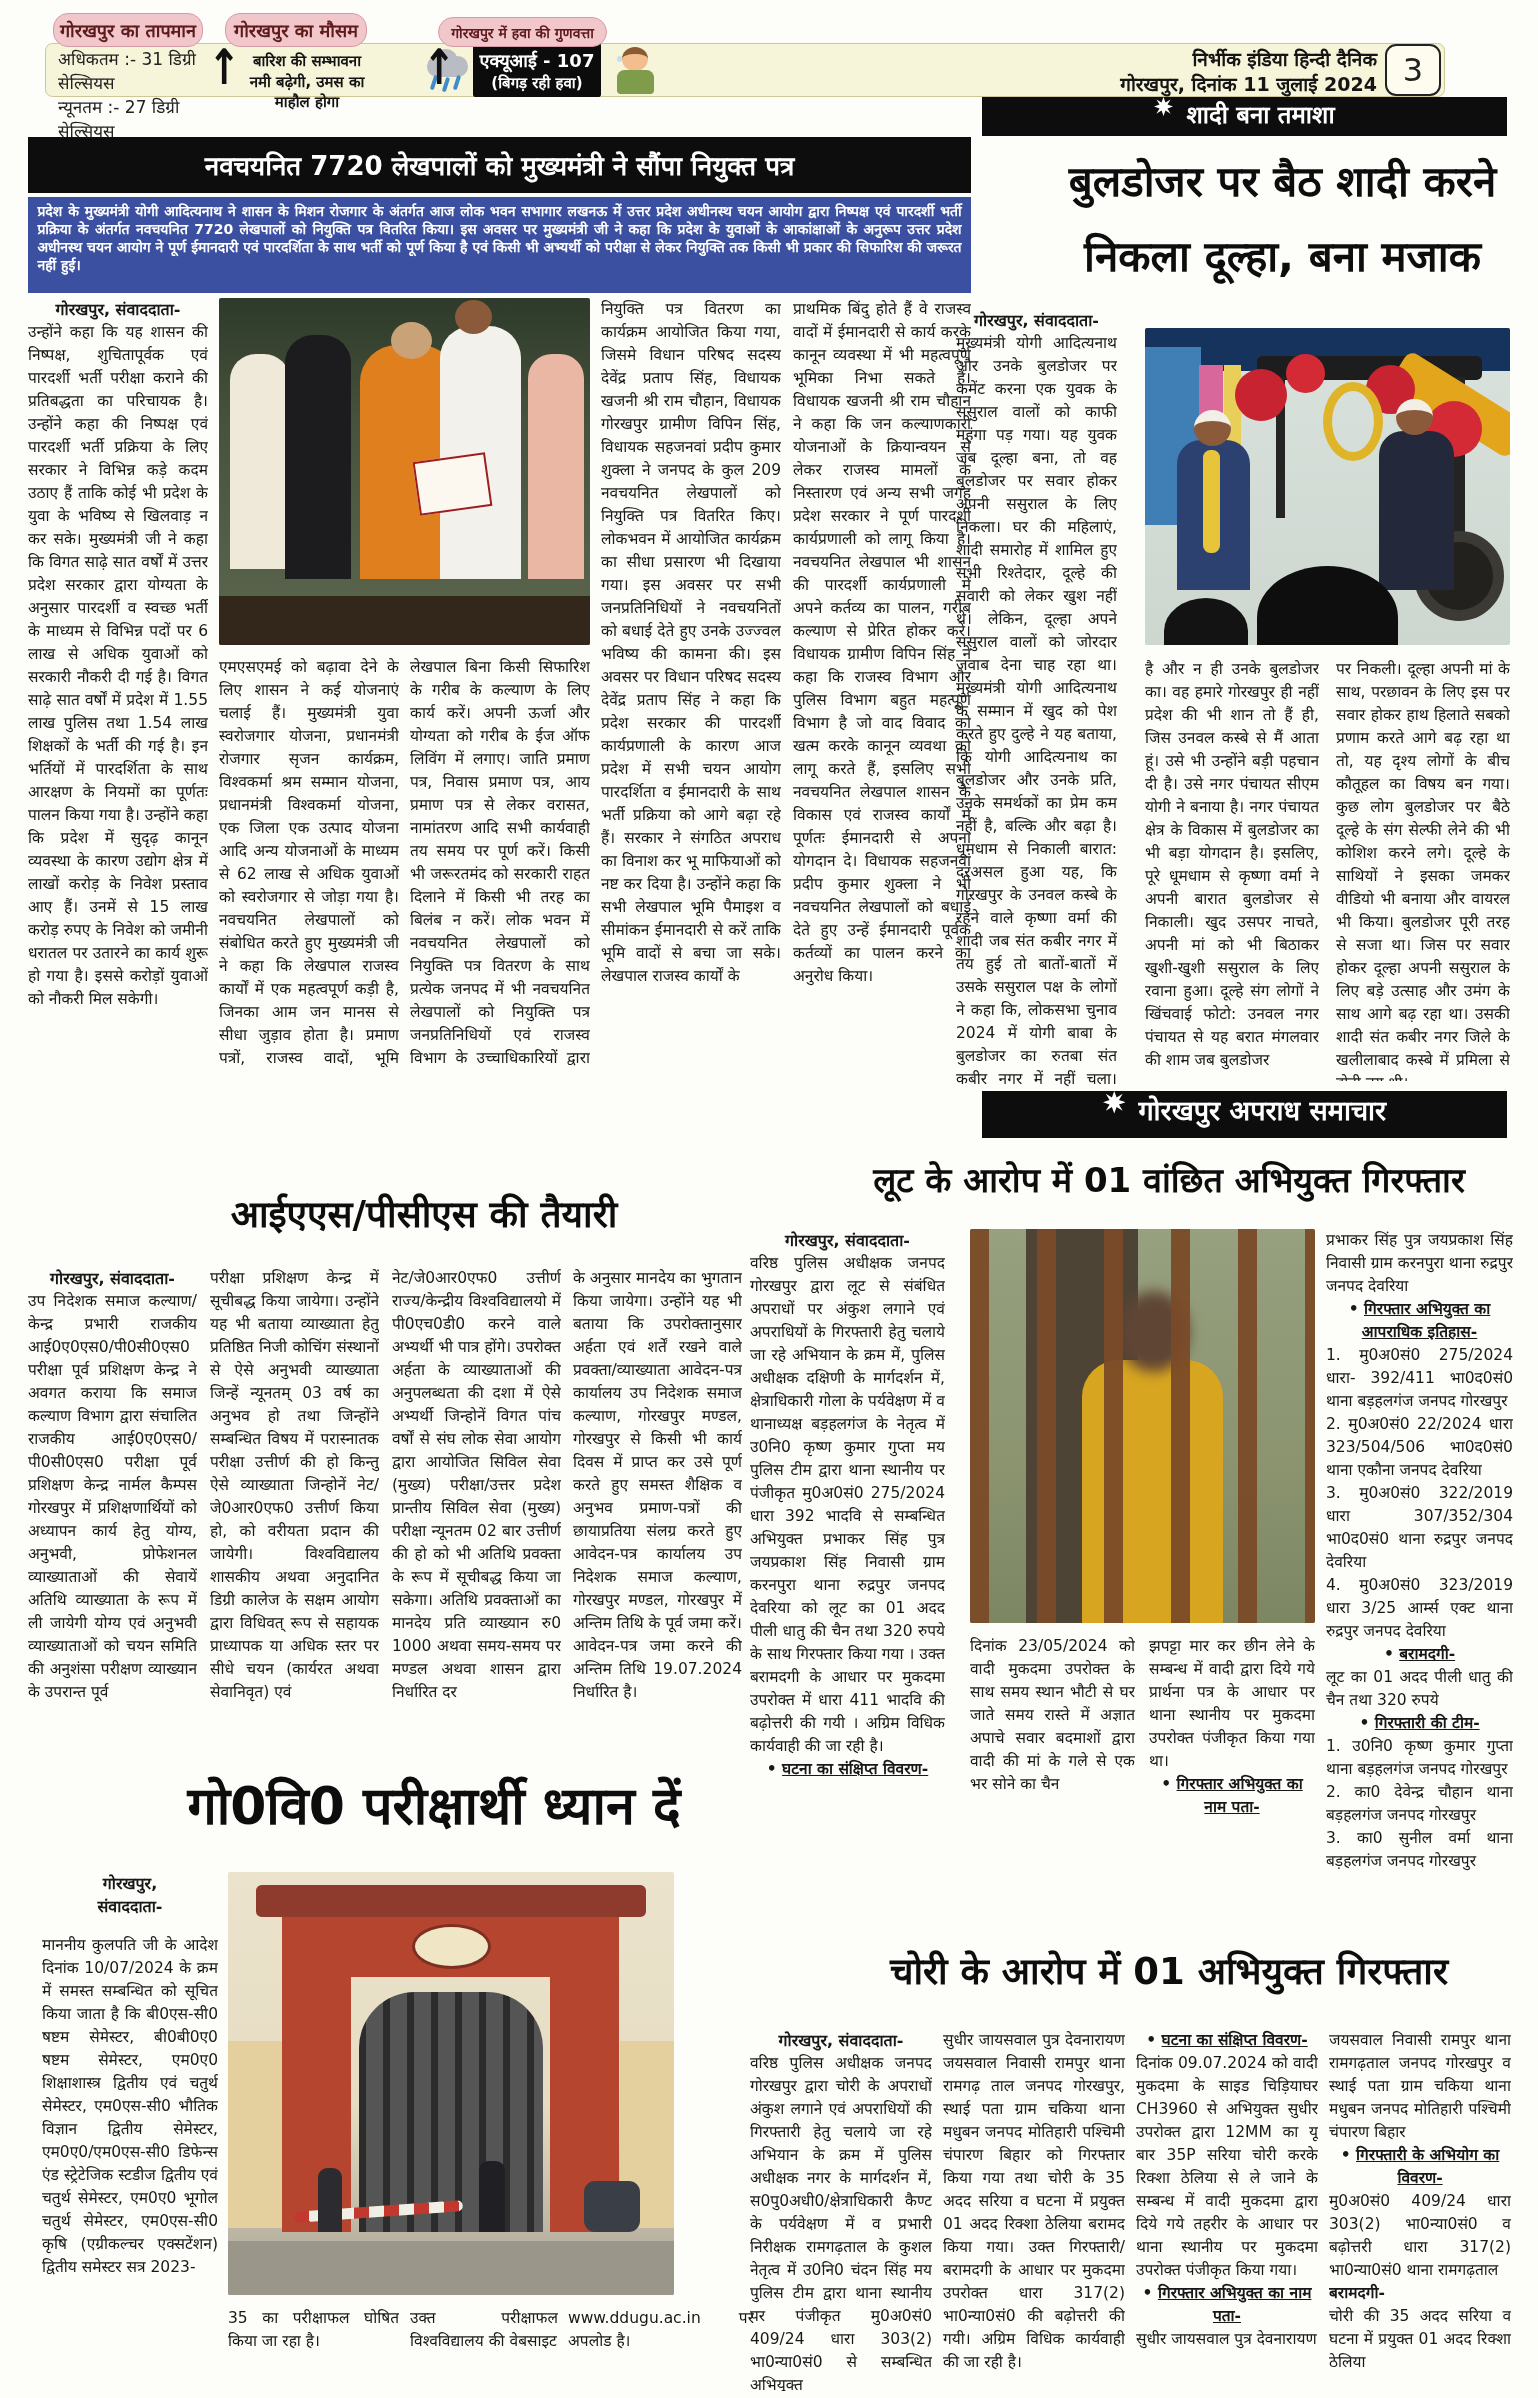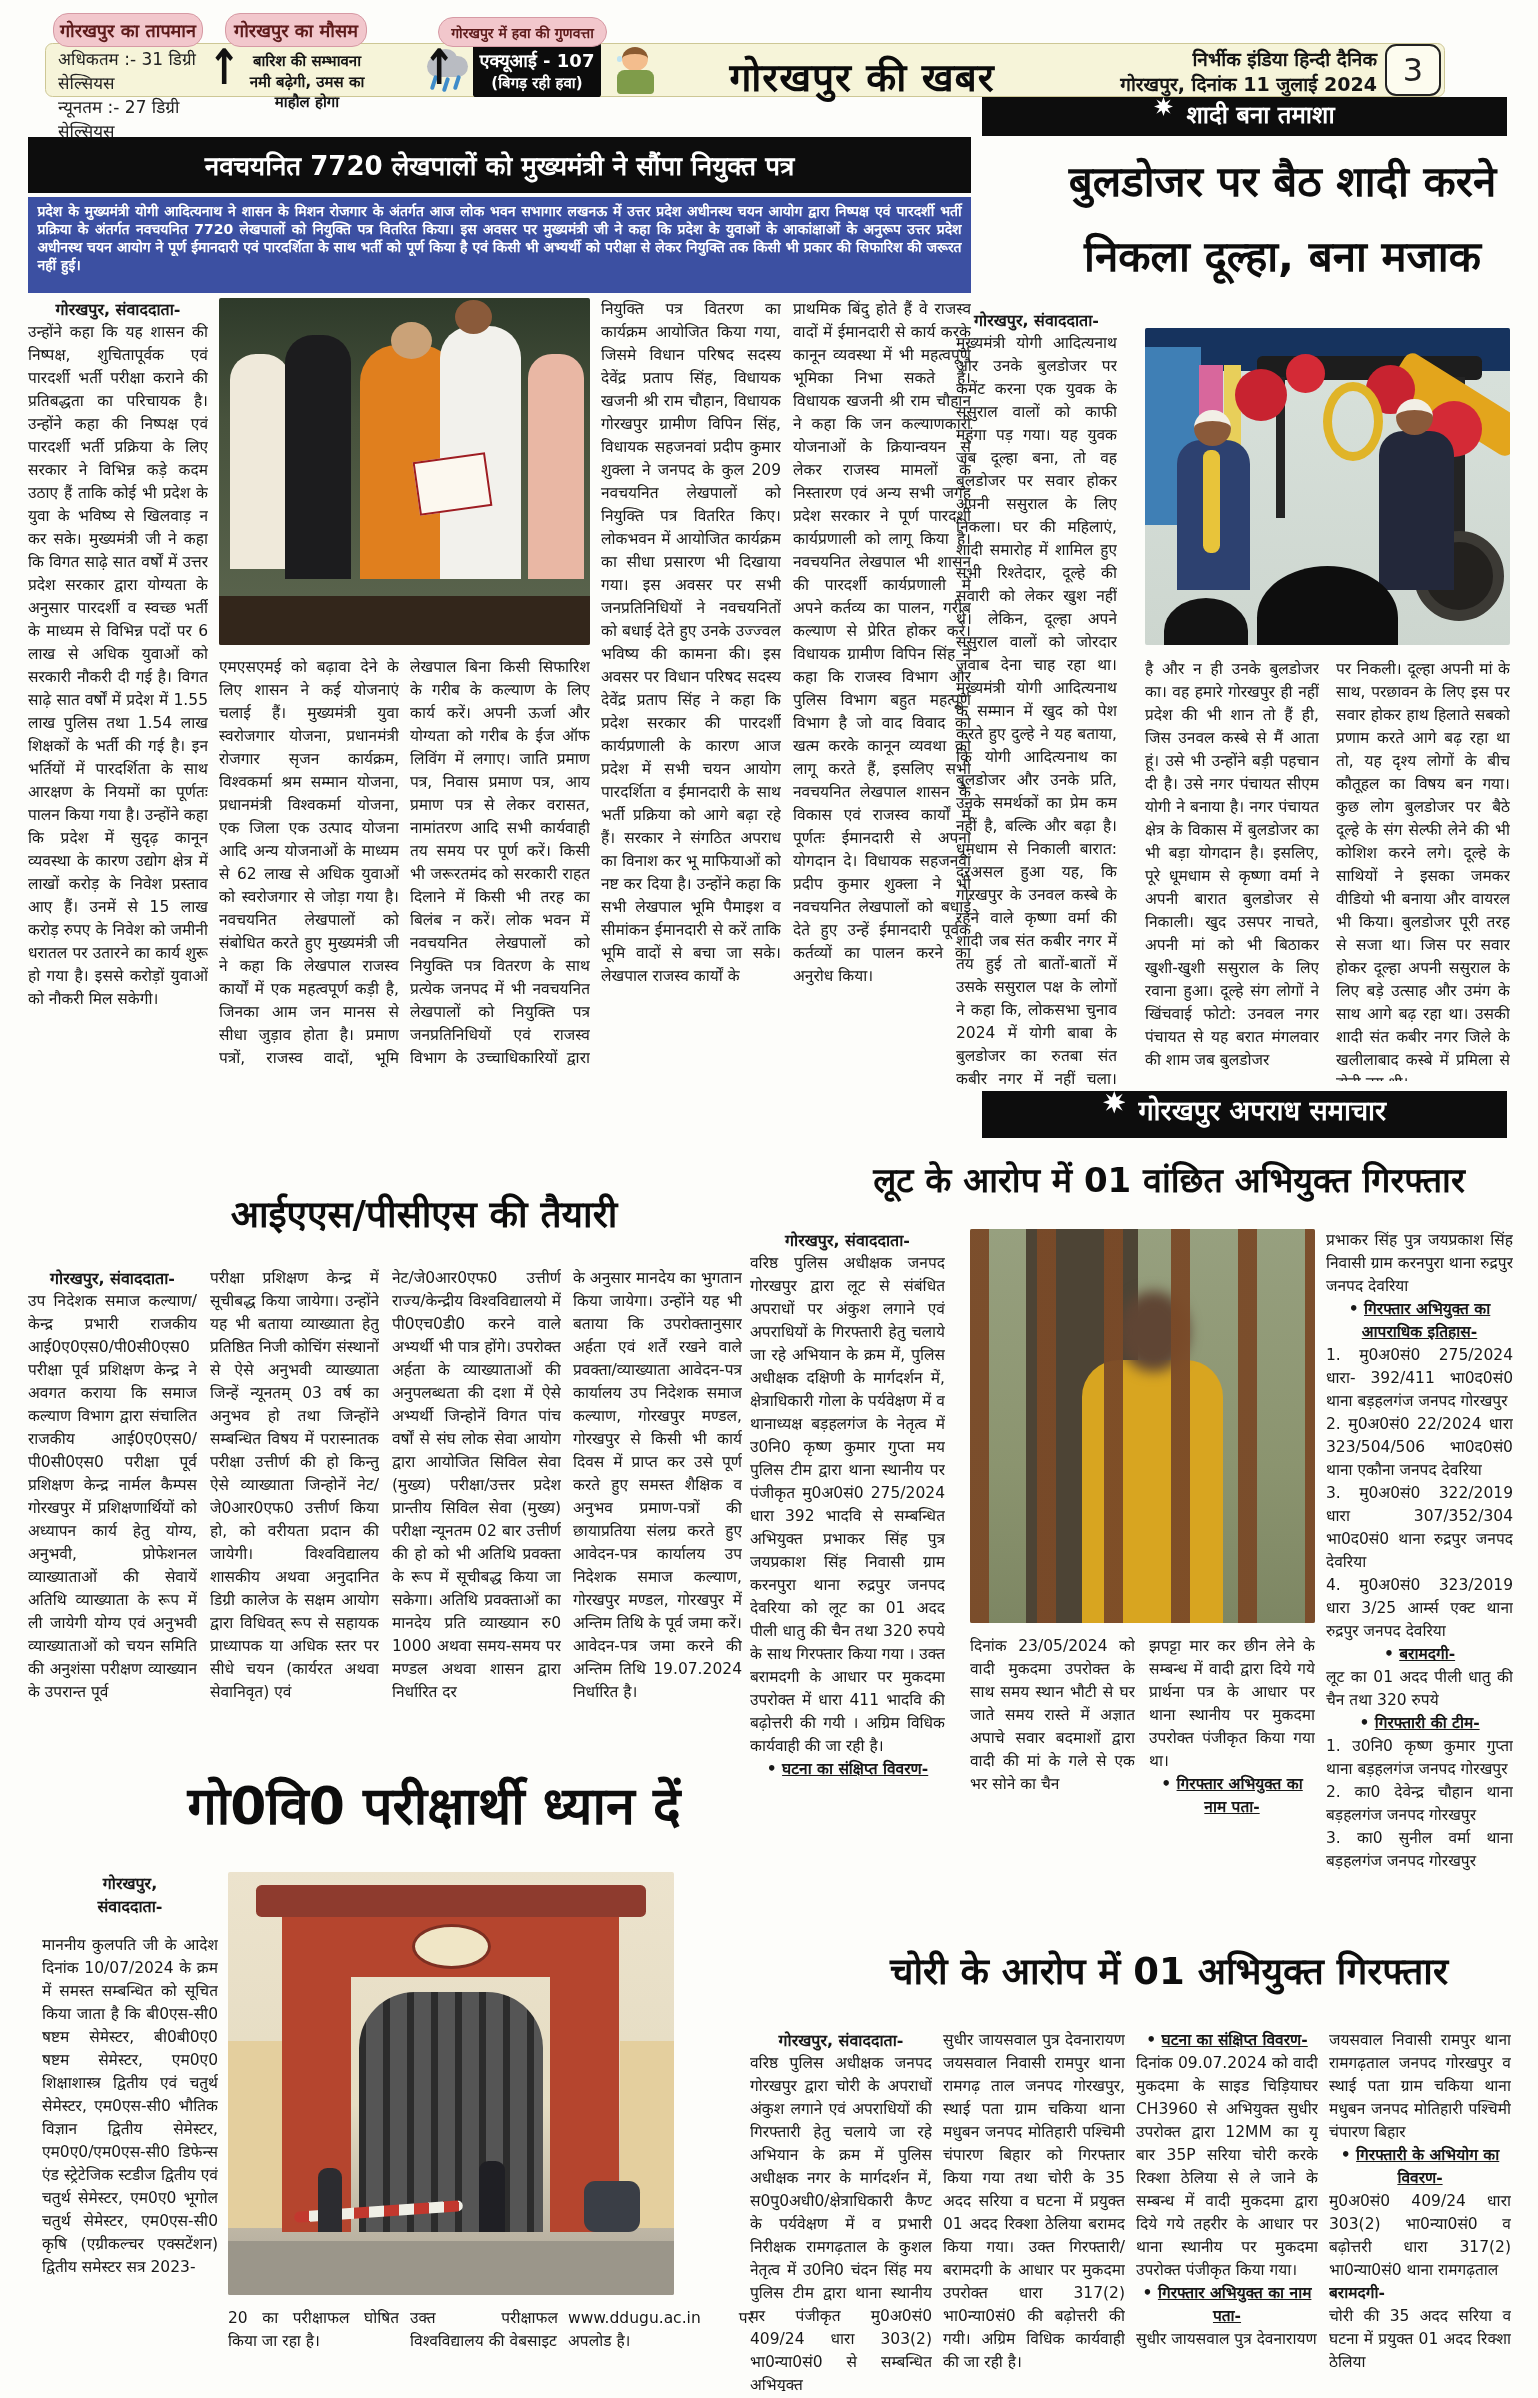--- a/index.html
+++ b/index.html
@@ -84,21 +84,20 @@
     <div style="font-size:18px; font-weight:bold;">एक्यूआई - 107</div>
     <div style="font-size:15px; font-weight:bold;">(बिगड़ रही हवा)</div>
   </div>
 
   <div class="abs child" style="left:611px; top:47px; width:49px; height:49px;">
     <span class="head"></span>
     <span class="tear"></span>
     <span class="body"></span>
   </div>
 
-  <div class="abs pagetitle" style="left:656px; top:49px; width:412px;">गोरखपुर की खबर</div>
 
   <div class="abs paperinfo" style="left:1063px; top:47px; width:314px;">
     <div>निर्भीक इंडिया हिन्दी दैनिक</div>
     <div>गोरखपुर, दिनांक 11 जुलाई 2024</div>
   </div>
 
   <div class="abs pagebox" style="left:1385px; top:44px; width:56px; height:52px;">3</div>
 
   <div class="abs blackbar" style="left:28px; top:137px; width:943px; height:56px; font-size:26px; font-weight:800;">नवचयनित 7720 लेखपालों को मुख्यमंत्री ने सौंपा नियुक्त पत्र</div>
 
@@ -238,21 +237,21 @@
     <span class="ph grill" style="left:131px; top:120px; width:184px; height:240px; border-radius:56px 56px 0 0;"></span>
     <span class="ph" style="left:0; top:169px; width:54px; height:187px; background:#e4cf9e;"></span>
     <span class="ph" style="left:392px; top:169px; width:54px; height:187px; background:#e4cf9e;"></span>
     <span class="ph stripes" style="left:66px; top:334px; width:169px; height:11.2px; transform:rotate(-4deg); border-radius:5.6px;"></span>
     <span class="ph" style="left:90px; top:296px; width:24px; height:64px; background:#2c2c30; border-radius:9.4px 9.4px 0 0;"></span>
     <span class="ph" style="left:251px; top:289px; width:26px; height:71px; background:#1f1f24; border-radius:9.4px 9.4px 0 0;"></span>
     <span class="ph" style="left:356px; top:309px; width:56px; height:51px; background:#3a3e46; border-radius:11.2px;"></span>
     <span class="ph" style="left:0; bottom:0; width:100%; height:54px; background:#9b968a;"></span>
   </div>
 
-  <div class="col" style="left:228px; top:2307px; width:171px; height:82px;">20 का परीक्षाफल घोषित किया जा रहा है।</div>
+  <div class="col" style="left:228px; top:2307px; width:171px; height:82px;">35 का परीक्षाफल घोषित किया जा रहा है।</div>
   <div class="col" style="left:410px; top:2307px; width:148px; height:82px;">उक्त परीक्षाफल विश्वविद्यालय की वेबसाइट</div>
   <div class="col" style="left:568px; top:2307px; width:186px; height:82px;">www.ddugu.ac.in पर अपलोड है।</div>
 
   <div class="abs headline" style="left:745px; top:1938px; width:768px; font-size:37px; line-height:67px;">चोरी के आरोप में 01 अभियुक्त गिरफ्तार</div>
 
   <div class="col" style="left:750px; top:2029px; width:182px; height:362px;">
     <span class="byline">गोरखपुर, संवाददाता-</span>
     <span>वरिष्ठ पुलिस अधीक्षक जनपद गोरखपुर द्वारा चोरी के अपराधों अंकुश लगाने एवं अपराधियों की गिरफ्तारी हेतु चलाये जा रहे अभियान के क्रम में पुलिस अधीक्षक नगर के मार्गदर्शन में, स0पु0अधी0/क्षेत्राधिकारी कैण्ट के पर्यवेक्षण में व प्रभारी निरीक्षक रामगढ़ताल के कुशल नेतृत्व में उ0नि0 चंदन सिंह मय पुलिस टीम द्वारा थाना स्थानीय पर पंजीकृत मु0अ0सं0 409/24 धारा 303(2) भा0न्या0सं0 से सम्बन्धित अभियुक्त</span>
   </div>
   <div class="col" style="left:943px; top:2029px; width:182px; height:362px;">सुधीर जायसवाल पुत्र देवनारायण जयसवाल निवासी रामपुर थाना रामगढ़ ताल जनपद गोरखपुर, स्थाई पता ग्राम चकिया थाना मधुबन जनपद मोतिहारी पश्चिमी चंपारण बिहार को गिरफ्तार किया गया तथा चोरी के 35 अदद सरिया व घटना में प्रयुक्त 01 अदद रिक्शा ठेलिया बरामद किया गया। उक्त गिरफ्तारी/बरामदगी के आधार पर मुकदमा उपरोक्त धारा 317(2) भा0न्या0सं0 की बढ़ोत्तरी की गयी। अग्रिम विधिक कार्यवाही की जा रही है।</div>

